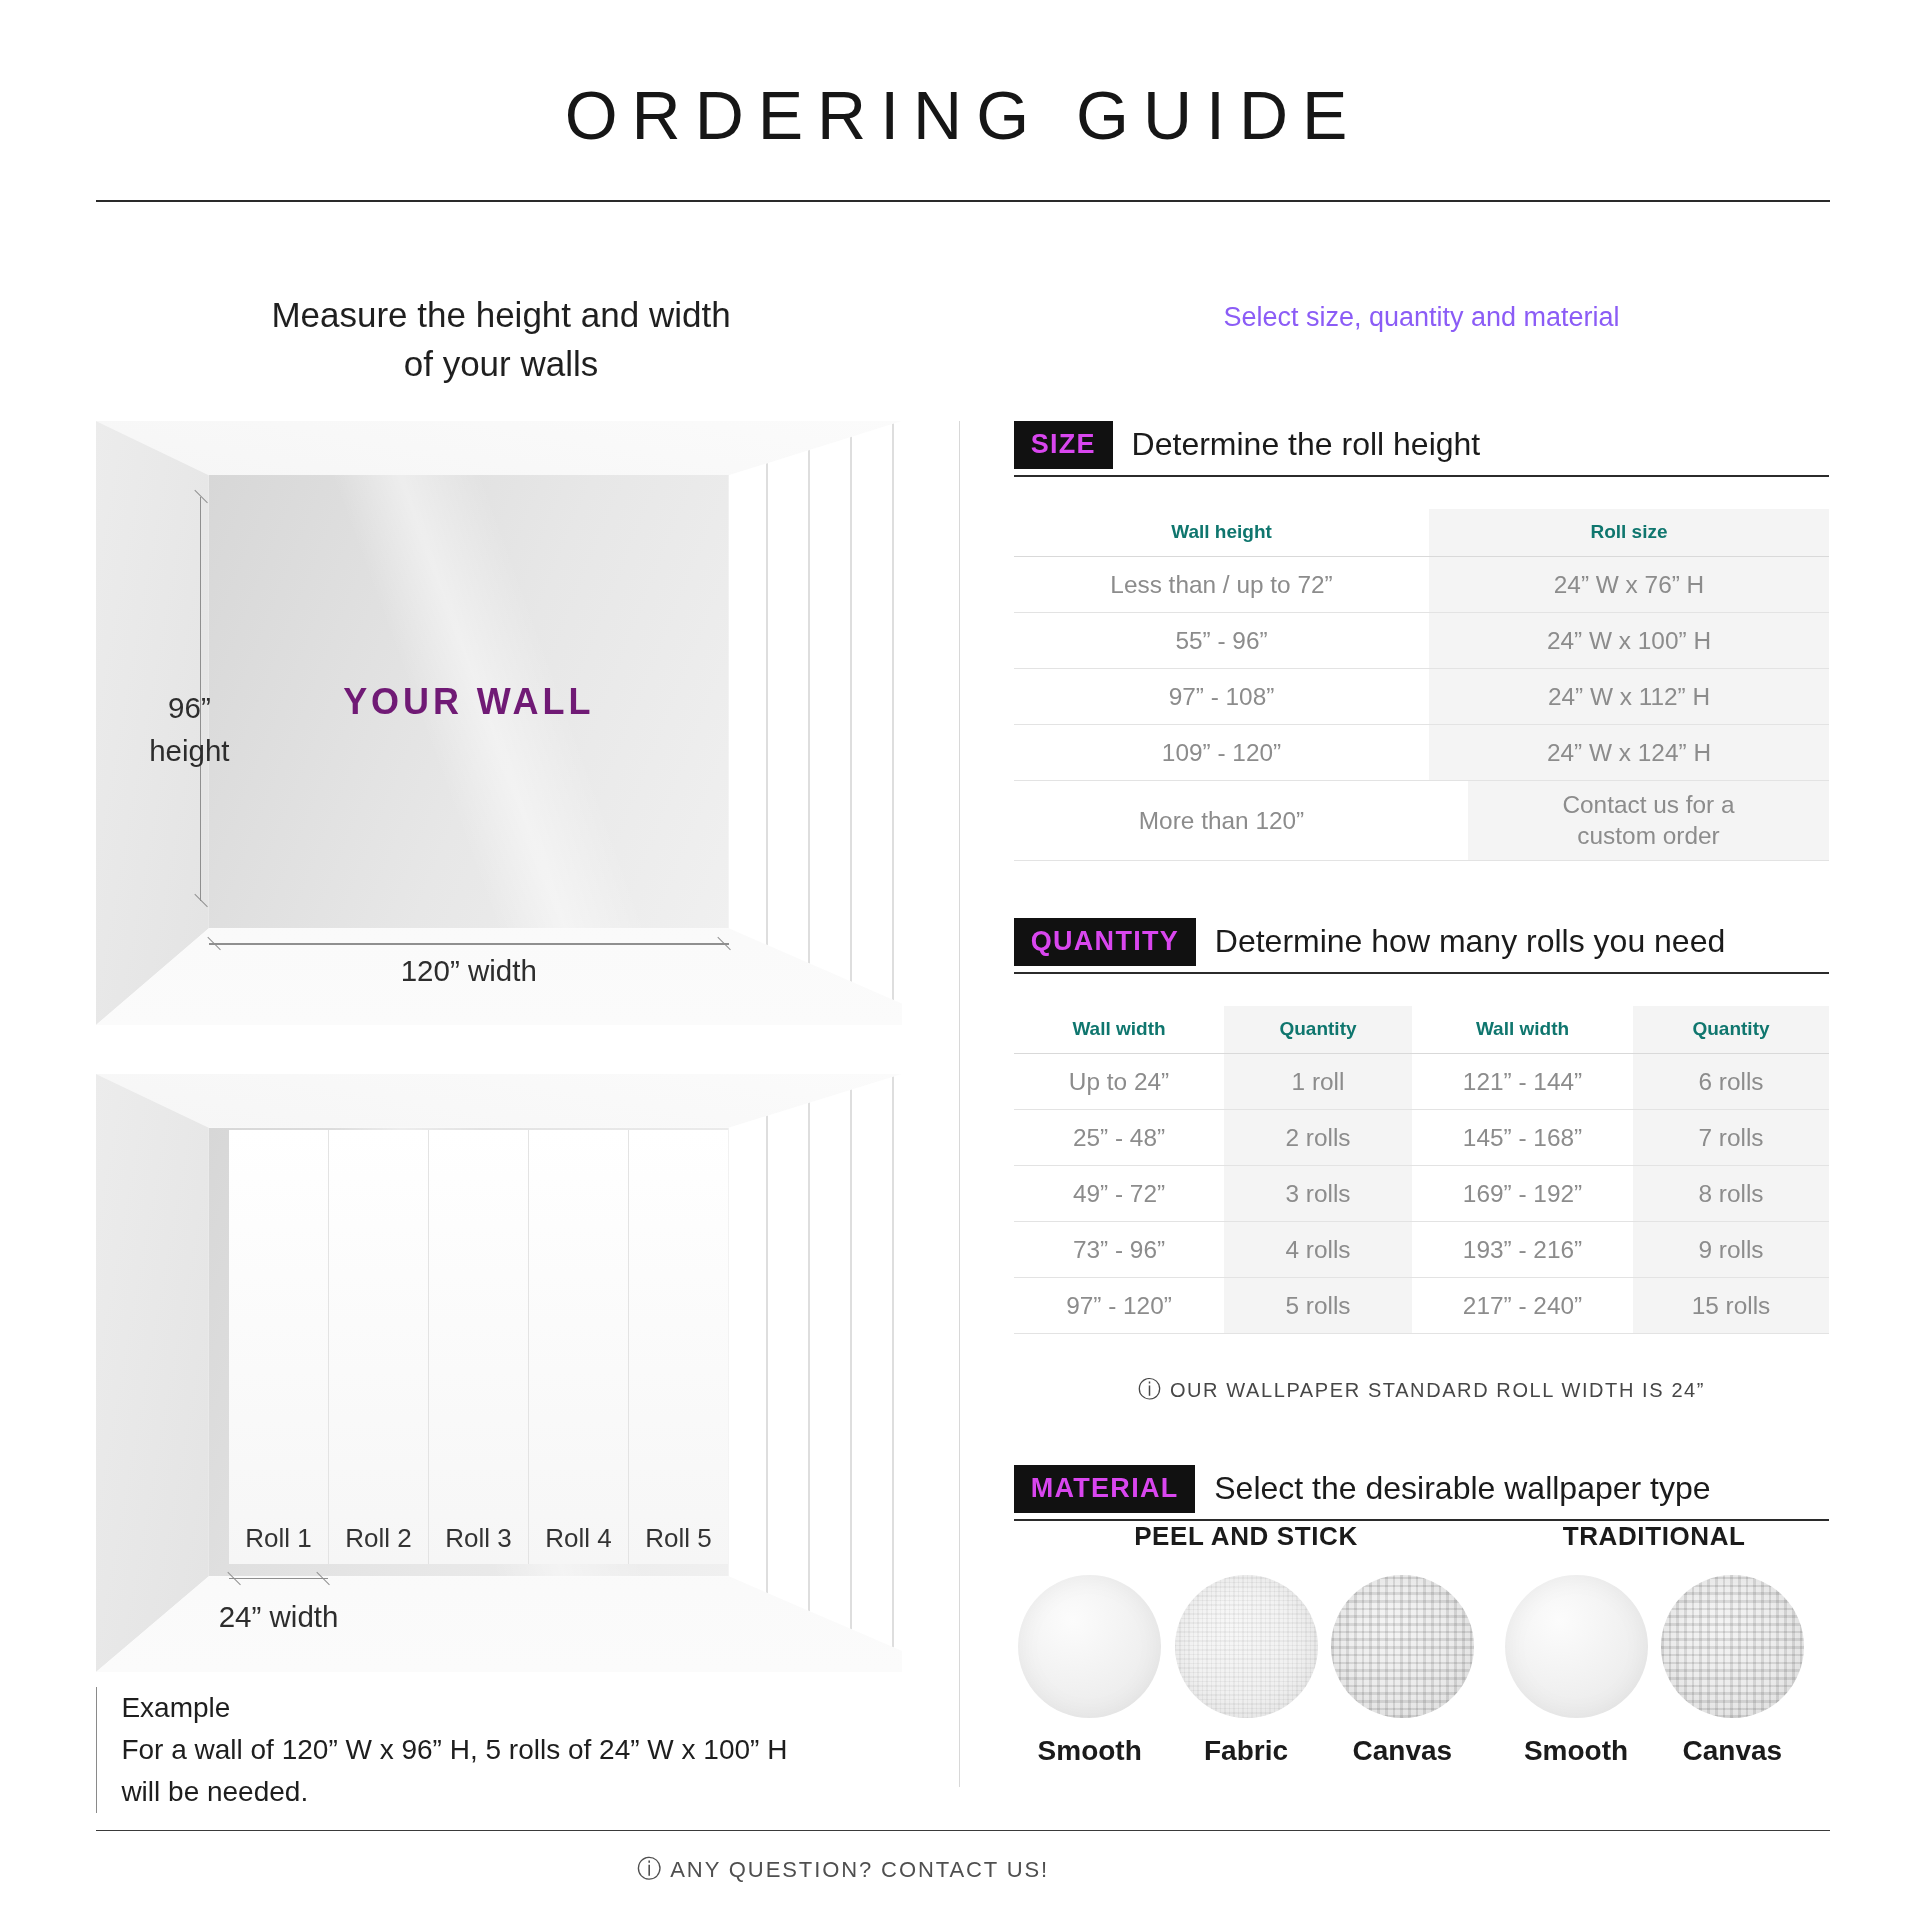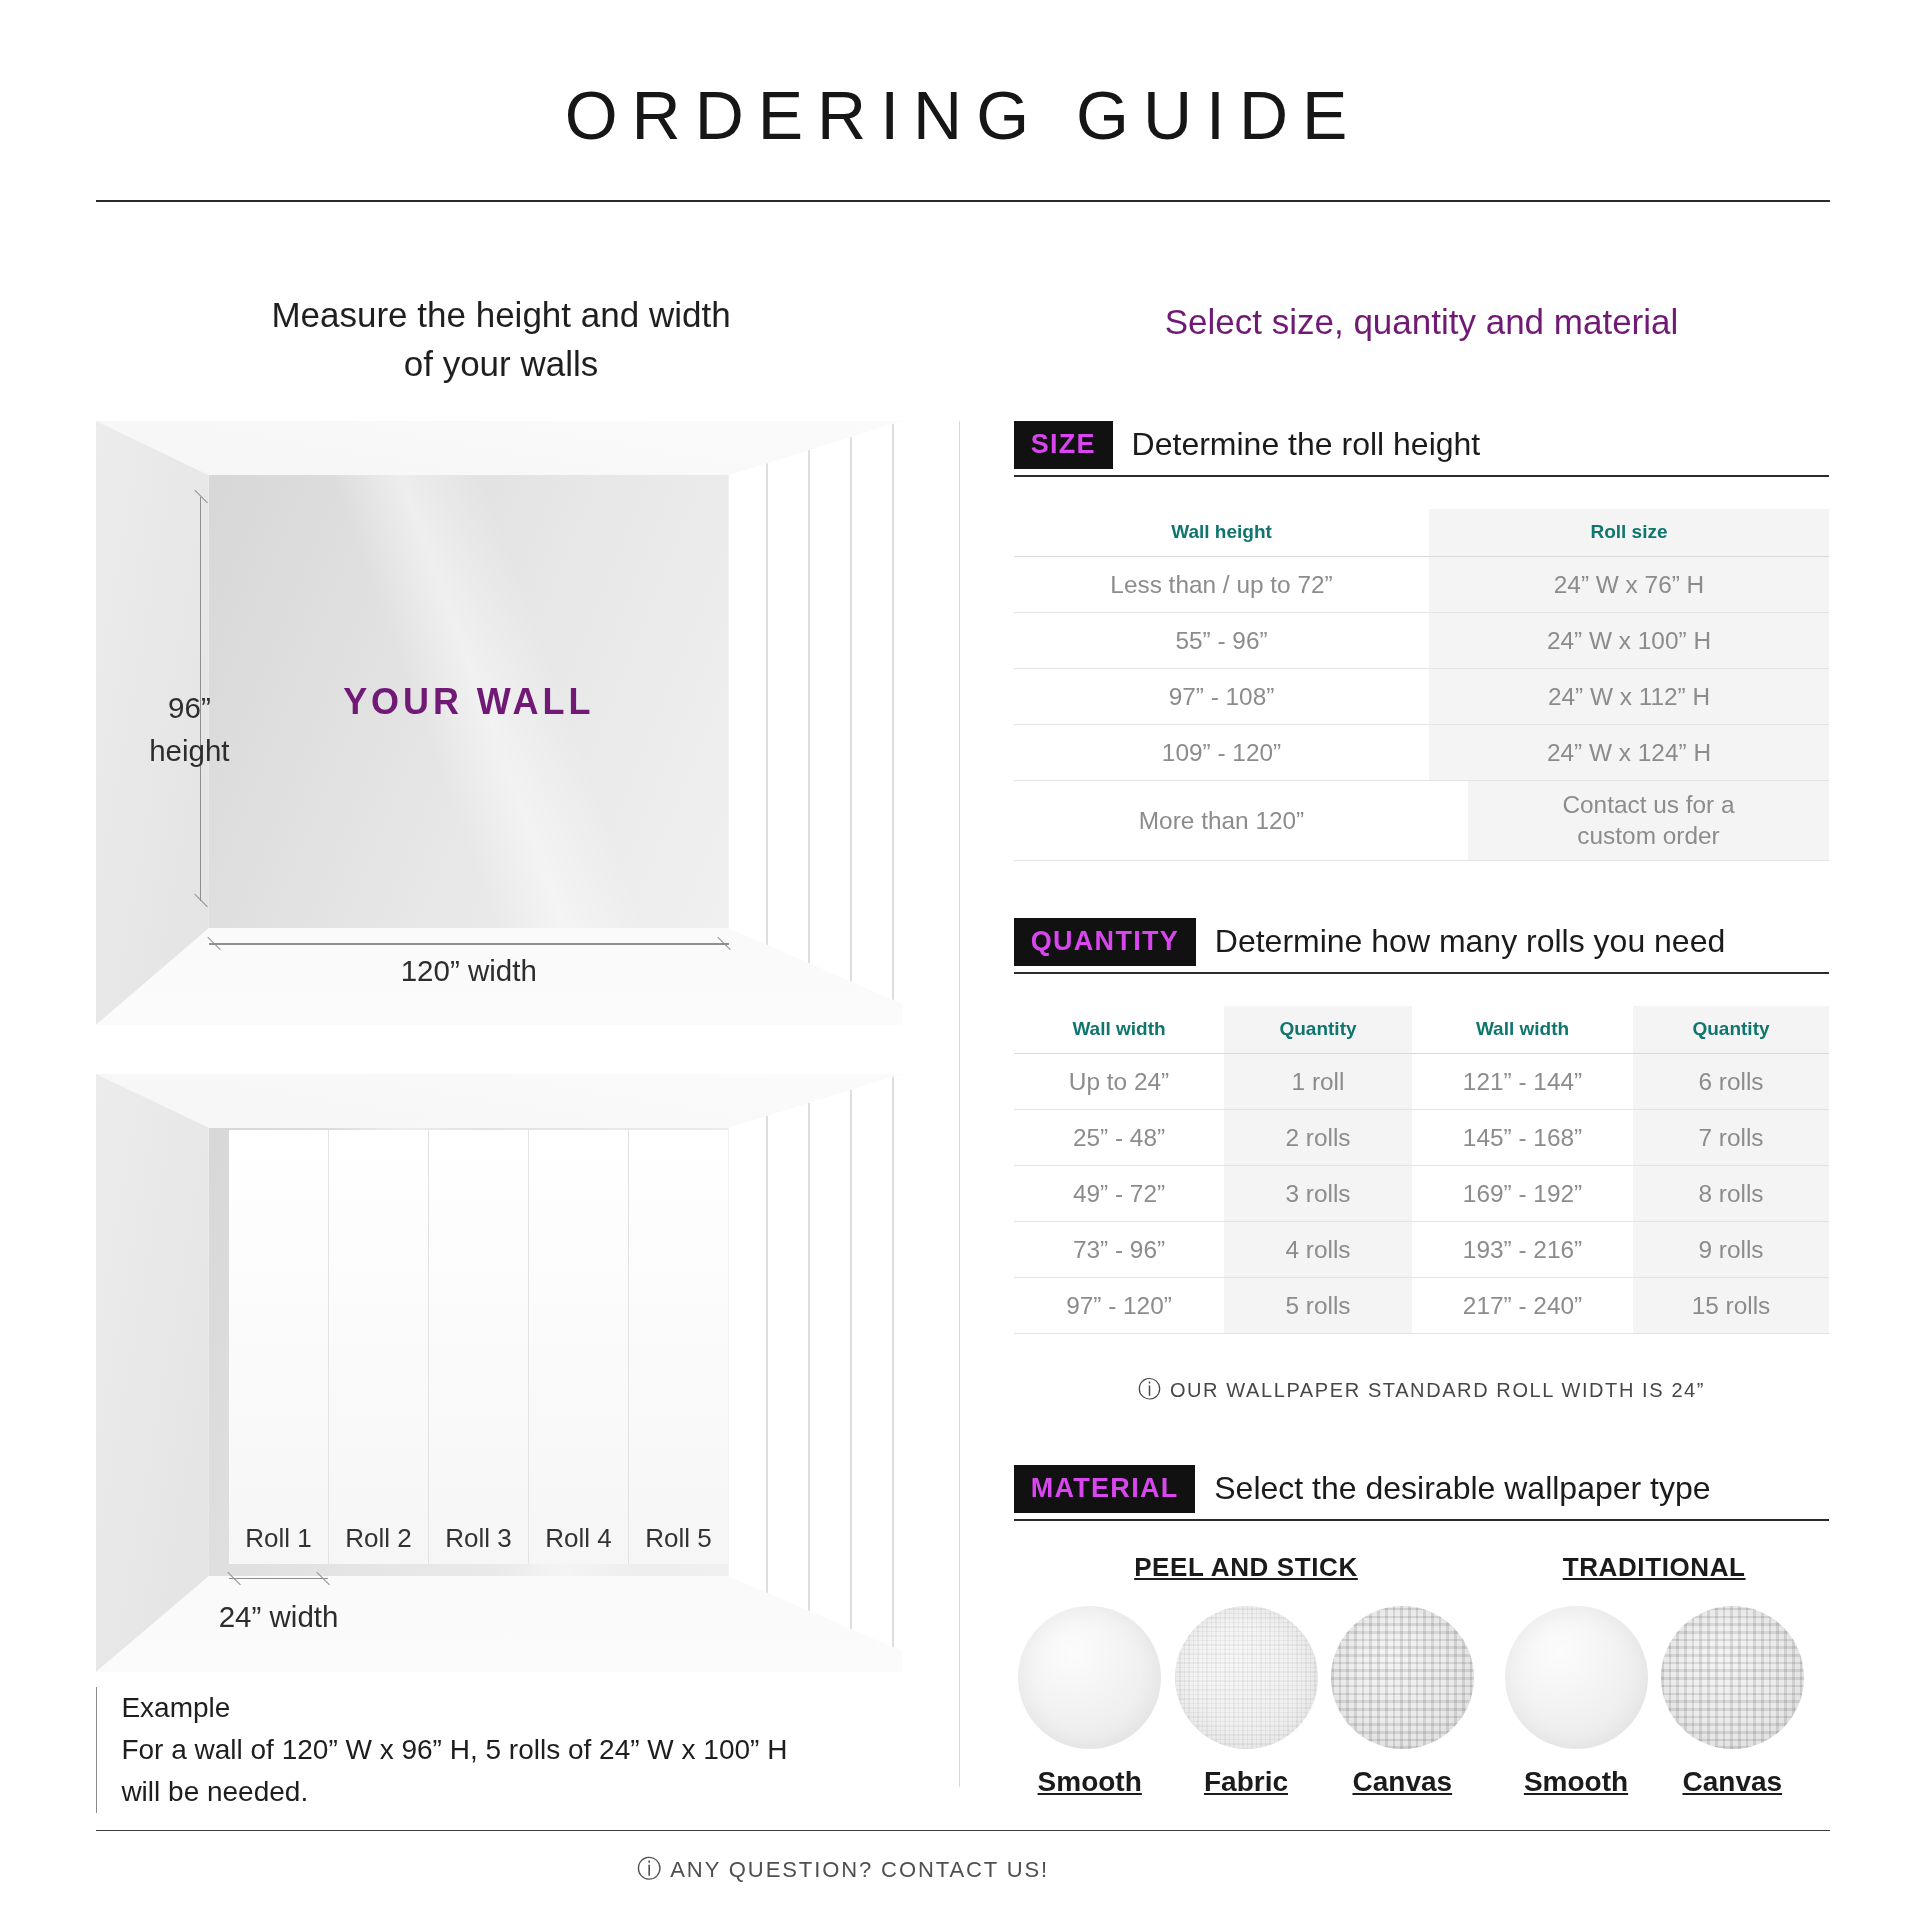--- a/index.html
+++ b/index.html
@@ -22,21 +22,21 @@
   .rule-top { top:200px; left:96px; width:1734px; }
   .rule-bottom { top:1830px; left:96px; width:1734px; height:1.3px; background:#3a3a3a; }
 
   
   .left-heading {
     position:absolute; top:290px; left:96px; width:810px;
     text-align:center; font-size:35px; font-weight:400; line-height:1.4; color:#1f1f1f;
   }
   .right-heading {
     position:absolute; top:302px; left:1014px; width:815px;
-    text-align:center; font-size:35px; font-weight:400; color:#701a75;
+    text-align:center; font-size:27px; font-weight:400; color:#8b5cf6;
   }
   .col-divider { position:absolute; left:959px; top:421px; width:1.3px; height:1366px; background:#d8d8d8; }
 
   
   .room { position:absolute; left:96px; width:806px; overflow:hidden; background:#fdfdfd; }
   .room1 { top:421px; height:604px; }
   .room2 { top:1074px; height:598px; }
   .room > div { position:absolute; }
   .rc { inset:0; clip-path:polygon(0 0, 100% 0, 78.5% 9%, 14% 9%);
         background:linear-gradient(190deg,#fbfbfb,#e7e7e7); }
@@ -113,21 +113,21 @@
   .tc.th { font-size:19px; font-weight:bold; color:#0f766e; }
   .tc.gray { background:#f4f4f4; }
 
   .note {
     margin-top:40px; text-align:center; font-size:20px; letter-spacing:1.6px;
     color:#474747;
   }
   .note .info { font-size:23px; margin-right:9px; letter-spacing:0; }
 
   
-  .material-groups { display:flex; margin-top:31px; align-items:center;text-decoration:underline; }
+  .material-groups { display:flex; align-items:center; }
   .mgroup { display:flex; flex-direction:column; }
   .mgroup.g1 { width:464px; }
   .mg-divider { width:1.3px; background:#d8d8d8; margin:3.9px 0 0 0; }
   .mgroup.g2 { flex:1; }
   .mg-label { text-align:center; font-size:26px; font-weight:bold; color:#1b1b1b; letter-spacing:0.6px; }
   .swatch-row { display:flex; gap:10.3px; justify-content:center; margin-top:23px; }
   .swatch { width:146px; display:flex; flex-direction:column; align-items:center; }
   .circle { width:143px; height:143px; border-radius:50%; box-shadow:inset 0 0 26px rgba(0,0,0,0.05); }
   .tex-smooth { background:radial-gradient(circle at 38% 32%, #fcfcfc, #efefef 60%, #e6e6e6); }
   .tex-fabric { background:

